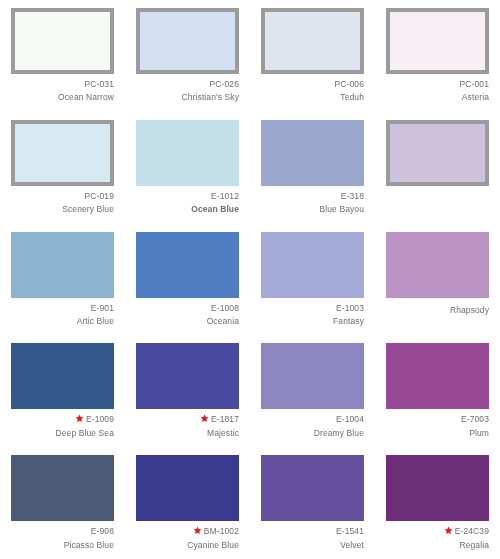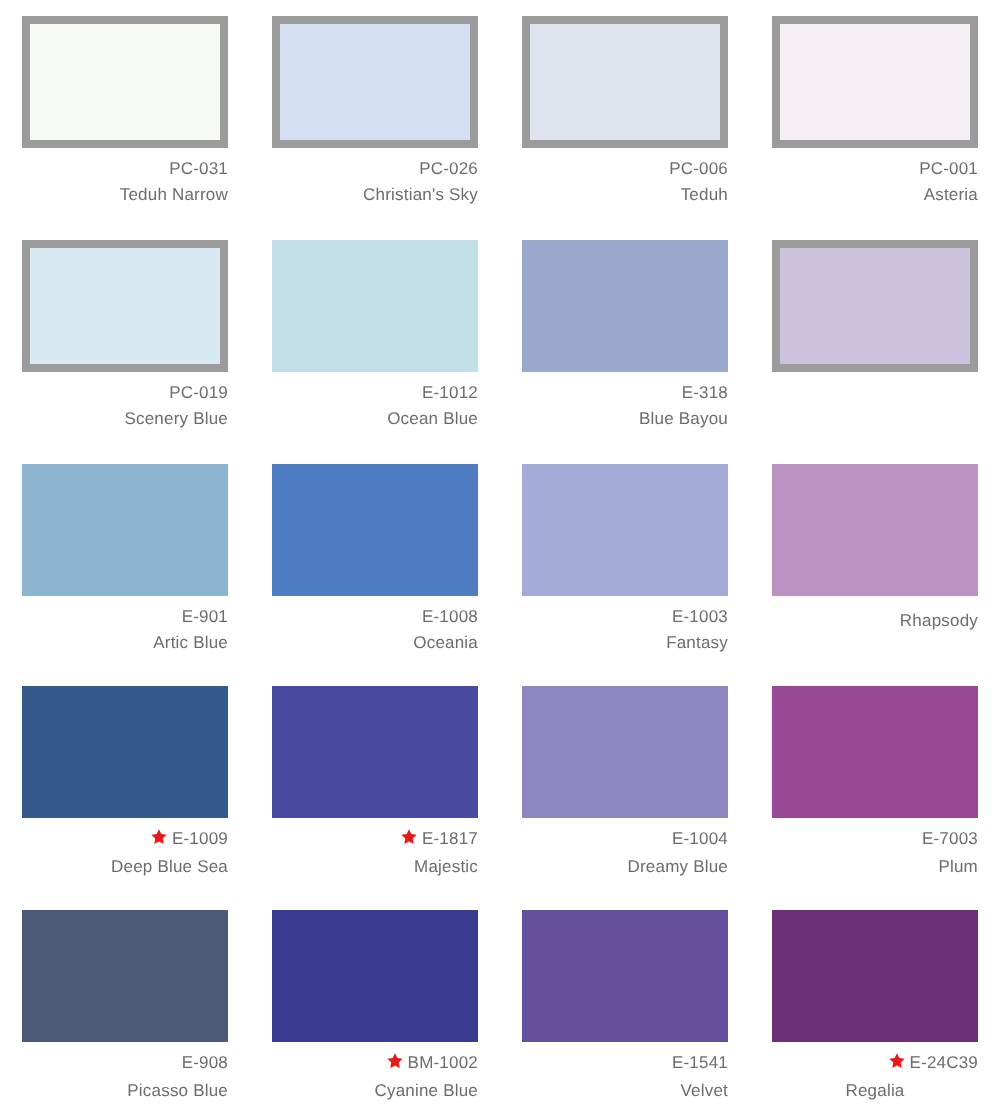--- a/index.html
+++ b/index.html
@@ -72,21 +72,21 @@
   }
 </style>
 </head>
 <body style="background: rgb(255, 255, 255);">
 
 <div id="palette-grid">
     <div class="swatch-cell">
       <div class="swatch-chip bordered" style="background: rgb(247, 250, 244); border-color: rgb(155, 155, 155);"></div>
       <div class="swatch-meta">
         <span class="swatch-code-line" style="color: rgb(109, 109, 109);"><span class="swatch-code">PC-031</span></span>
-        <span class="swatch-name" style="color: rgb(109, 109, 109);">Teduh Narrow</span>
+        <span class="swatch-name" style="color: rgb(109, 109, 109);">Ocean Narrow</span>
       </div>
     </div>
     <div class="swatch-cell">
       <div class="swatch-chip bordered" style="background: rgb(211, 224, 243); border-color: rgb(155, 155, 155);"></div>
       <div class="swatch-meta">
         <span class="swatch-code-line" style="color: rgb(109, 109, 109);"><span class="swatch-code">PC-026</span></span>
         <span class="swatch-name" style="color: rgb(109, 109, 109);">Christian's Sky</span>
       </div>
     </div>
     <div class="swatch-cell">
@@ -107,21 +107,21 @@
       <div class="swatch-chip bordered" style="background: rgb(215, 233, 242); border-color: rgb(155, 155, 155);"></div>
       <div class="swatch-meta">
         <span class="swatch-code-line" style="color: rgb(109, 109, 109);"><span class="swatch-code">PC-019</span></span>
         <span class="swatch-name" style="color: rgb(109, 109, 109);">Scenery Blue</span>
       </div>
     </div>
     <div class="swatch-cell">
       <div class="swatch-chip" style="background: rgb(195, 223, 234);"></div>
       <div class="swatch-meta">
         <span class="swatch-code-line" style="color: rgb(109, 109, 109);"><span class="swatch-code">E-1012</span></span>
-        <span class="swatch-name" style="color: rgb(109, 109, 109);">Ocean Blue</span>
+        <span class="swatch-name" style="color: rgb(109, 109, 109); font-weight: bold;">Ocean Blue</span>
       </div>
     </div>
     <div class="swatch-cell">
       <div class="swatch-chip" style="background: rgb(154, 168, 205);"></div>
       <div class="swatch-meta">
         <span class="swatch-code-line" style="color: rgb(109, 109, 109);"><span class="swatch-code">E-318</span></span>
         <span class="swatch-name" style="color: rgb(109, 109, 109);">Blue Bayou</span>
       </div>
     </div>
     <div class="swatch-cell">
@@ -208,16 +208,16 @@
         <span class="swatch-code-line" style="color: rgb(109, 109, 109);"><span class="swatch-code">E-1541</span></span>
         <span class="swatch-name" style="color: rgb(109, 109, 109);">Velvet</span>
       </div>
     </div>
     <div class="swatch-cell starred">
       <div class="swatch-chip" style="background: rgb(109, 47, 119);"></div>
       <div class="swatch-meta">
         <span class="swatch-code-line" style="color: rgb(109, 109, 109);"><svg class="star-icon" width="9" height="9" viewBox="0 0 24 24">
             <path d="M12 1.6l3.1 6.5 7.1 1-5.2 5 1.3 7.1L12 17.9 5.7 21.2 7 14.1 1.8 9.1l7.1-1z" fill="#e8191b"></path>
           </svg><span class="swatch-code">E-24C39</span></span>
-        <span class="swatch-name" style="color: rgb(109, 109, 109); text-align: center;">Regalia</span>
+        <span class="swatch-name" style="color: rgb(109, 109, 109);">Regalia</span>
       </div>
     </div>
   </div>
 
 </body></html>

